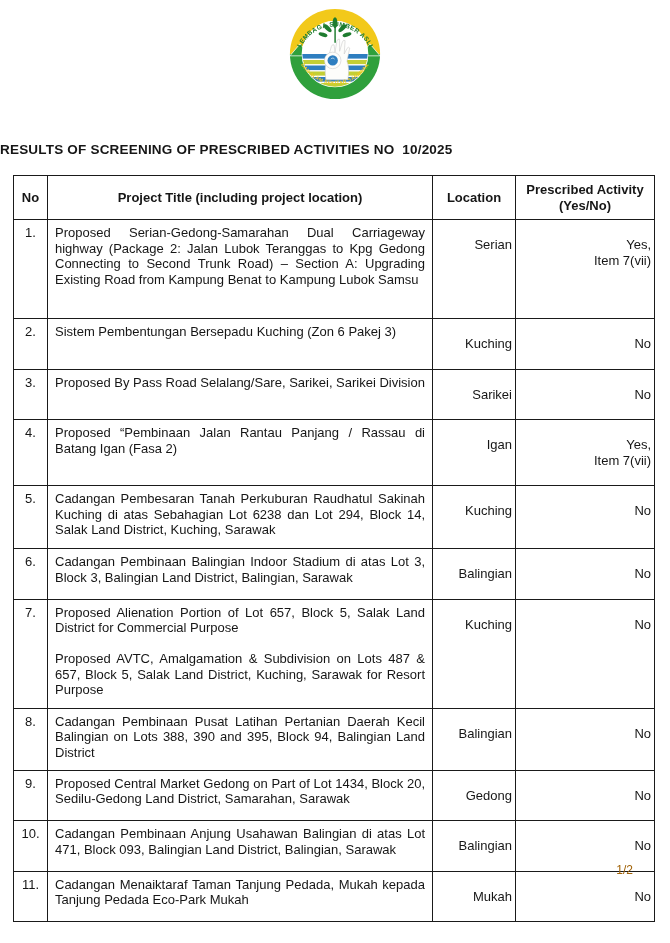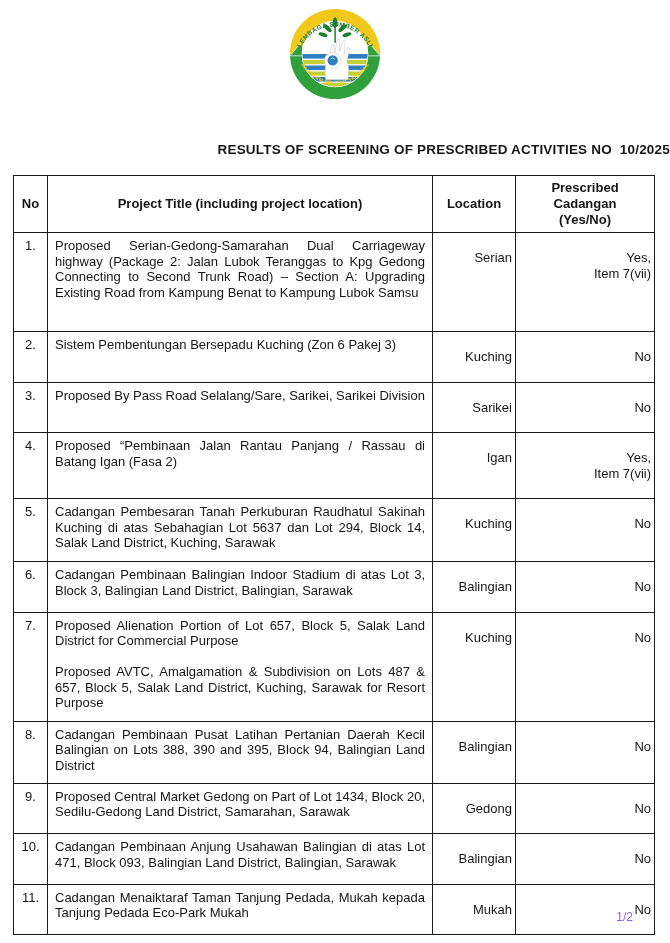--- a/index.html
+++ b/index.html
@@ -16,21 +16,21 @@
   .logo-wrap {
     padding-top: 8px;
     text-align: center;
   }
   .logo-wrap svg { width: 92px; height: 92px; }
 
   .doc-title {
     margin: 37px 0 0 0;
     font-size: 13.5px;
     font-weight: bold;
-    text-align: right;
+    text-align: left;
     letter-spacing: 0.2px;
     white-space: pre;
     line-height: 18px;
     color: #161616;
   }
   .intro {
     margin: 17px 13px 0 14px;
     font-size: 13.5px;
     line-height: 17px;
     color: #161616;
@@ -80,24 +80,24 @@
   tbody tr:nth-child(5)  { height: 63px; }
   tbody tr:nth-child(6)  { height: 47px; }
   tbody tr:nth-child(7)  { height: 109px; }
   tbody tr:nth-child(8)  { height: 62px; }
   tbody tr:nth-child(9)  { height: 47px; }
   tbody tr:nth-child(10) { height: 30px; }
   tbody tr:nth-child(11) { height: 45px; }
 
   .page-number {
     position: absolute;
-    top: 910px;
+    top: 863px;
     right: 37px;
     font-size: 12px;
-    color: #8b5cf6;
+    color: #a16207;
   }
 </style>
 </head>
 <body>
 
 <div class="page">
 
   <div class="logo-wrap">
     <svg viewBox="0 0 100 100" aria-hidden="true">
       <defs>
@@ -157,21 +157,21 @@
       <col style="width:34px">
         <col style="width:385px">
         <col style="width:83px">
         <col style="width:139px">
     </colgroup>
     <thead>
       <tr>
         <th>No</th>
         <th>Project Title (including project location)</th>
         <th>Location</th>
-        <th>Prescribed Cadangan
+        <th>Prescribed Activity
 (Yes/No)</th>
       </tr>
     </thead>
     <tbody>
       <tr>
         <td class="cell-no">1.</td>
         <td class="cell-title">Proposed Serian-Gedong-Samarahan Dual Carriageway highway (Package 2: Jalan Lubok Teranggas to Kpg Gedong Connecting to Second Trunk Road) – Section A: Upgrading Existing Road from Kampung Benat to Kampung Lubok Samsu</td>
         <td class="cell-loc">Serian</td>
         <td class="cell-act">Yes,
 Item 7(vii)</td>
@@ -190,21 +190,21 @@
       </tr>
       <tr>
         <td class="cell-no">4.</td>
         <td class="cell-title">Proposed “Pembinaan Jalan Rantau Panjang / Rassau di Batang Igan (Fasa 2)</td>
         <td class="cell-loc">Igan</td>
         <td class="cell-act">Yes,
 Item 7(vii)</td>
       </tr>
       <tr>
         <td class="cell-no">5.</td>
-        <td class="cell-title">Cadangan Pembesaran Tanah Perkuburan Raudhatul Sakinah Kuching di atas Sebahagian Lot 5637 dan Lot 294, Block 14, Salak Land District, Kuching, Sarawak</td>
+        <td class="cell-title">Cadangan Pembesaran Tanah Perkuburan Raudhatul Sakinah Kuching di atas Sebahagian Lot 6238 dan Lot 294, Block 14, Salak Land District, Kuching, Sarawak</td>
         <td class="cell-loc">Kuching</td>
         <td class="cell-act">No</td>
       </tr>
       <tr>
         <td class="cell-no">6.</td>
         <td class="cell-title">Cadangan Pembinaan Balingian Indoor Stadium di atas Lot 3, Block 3, Balingian Land District, Balingian, Sarawak</td>
         <td class="cell-loc">Balingian</td>
         <td class="cell-act">No</td>
       </tr>
       <tr>

